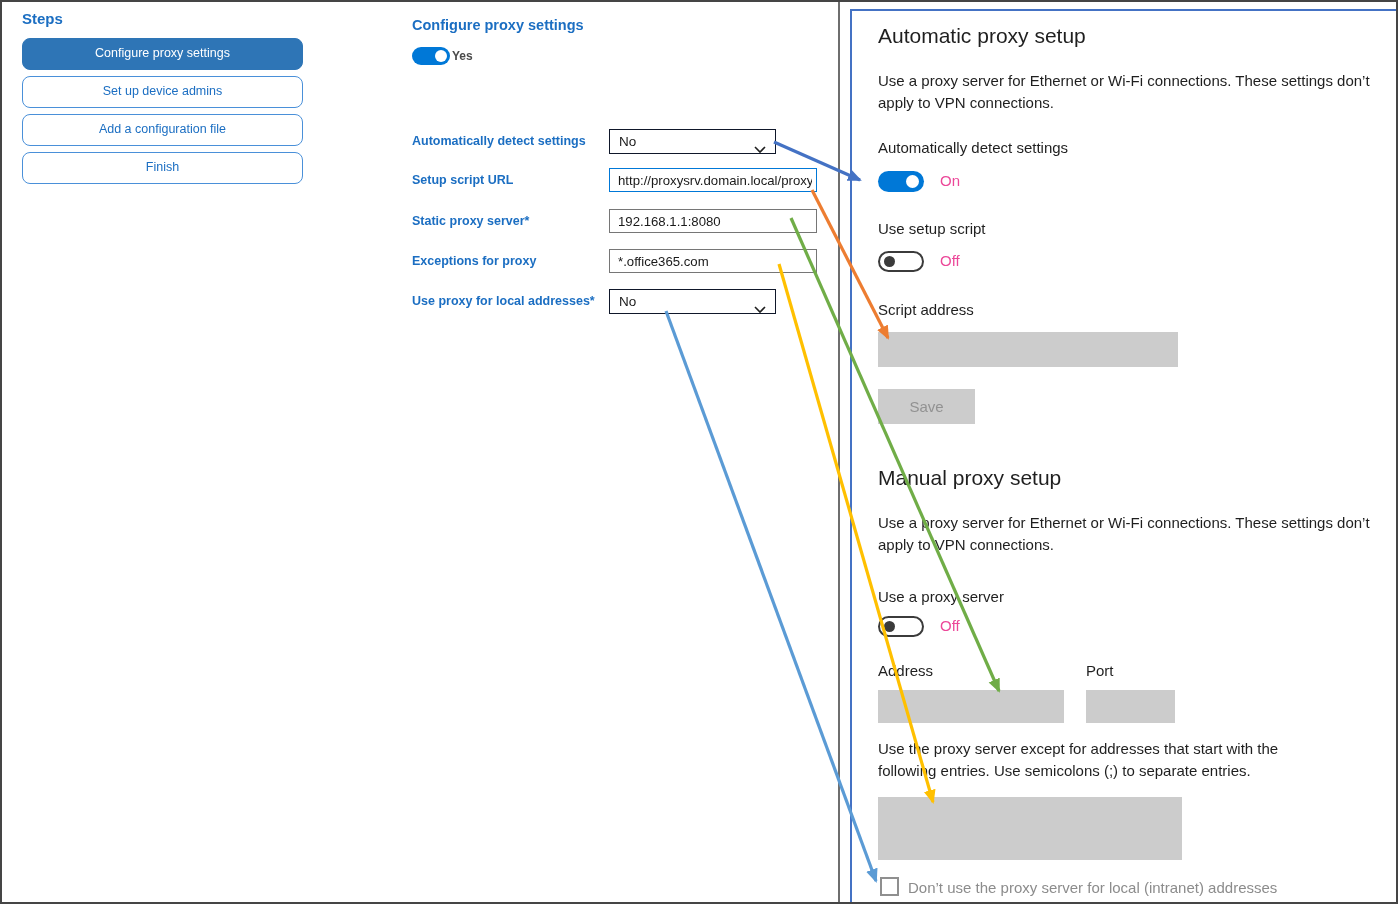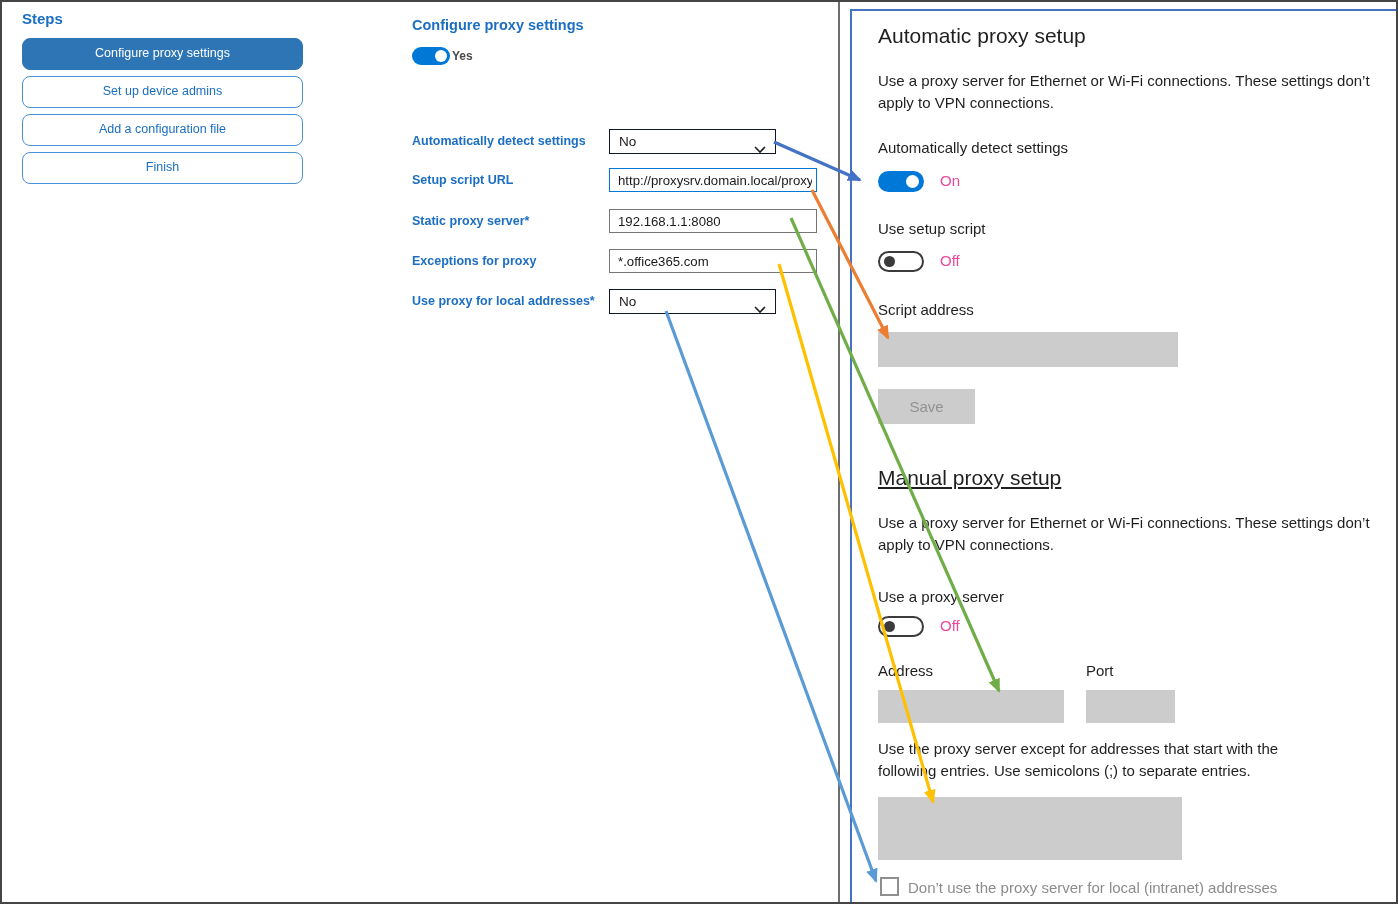--- a/index.html
+++ b/index.html
@@ -176,21 +176,21 @@
         <span class="knob"></span>
       </div>
     <span class="toggle-state">Off</span>
   </div>
 
   <div class="wp wp-label" style="top:290px;">Script address</div>
   <div class="wp gray-input" style="top:321px; width:300px; height:35px;"></div>
 
   <div class="wp save-btn" style="top:378px; width:97px; height:35px;">Save</div>
 
-  <div class="wp wp-heading" style="top:455px;text-decoration:underline;">Manual proxy setup</div>
+  <div class="wp wp-heading" style="top:455px;">Manual proxy setup</div>
   <div class="wp wp-para" style="top:501px; width:508px;">Use a proxy server for Ethernet or Wi-Fi connections. These settings don’t apply to VPN connections.</div>
 
   <div class="wp wp-label" style="top:549px;margin-top:28px;">Use a proxy server</div>
   <div class="wp" style="top:605px;">
     <div class="win-toggle off">
         <span class="knob"></span>
       </div>
     <span class="toggle-state">Off</span>
   </div>
 

